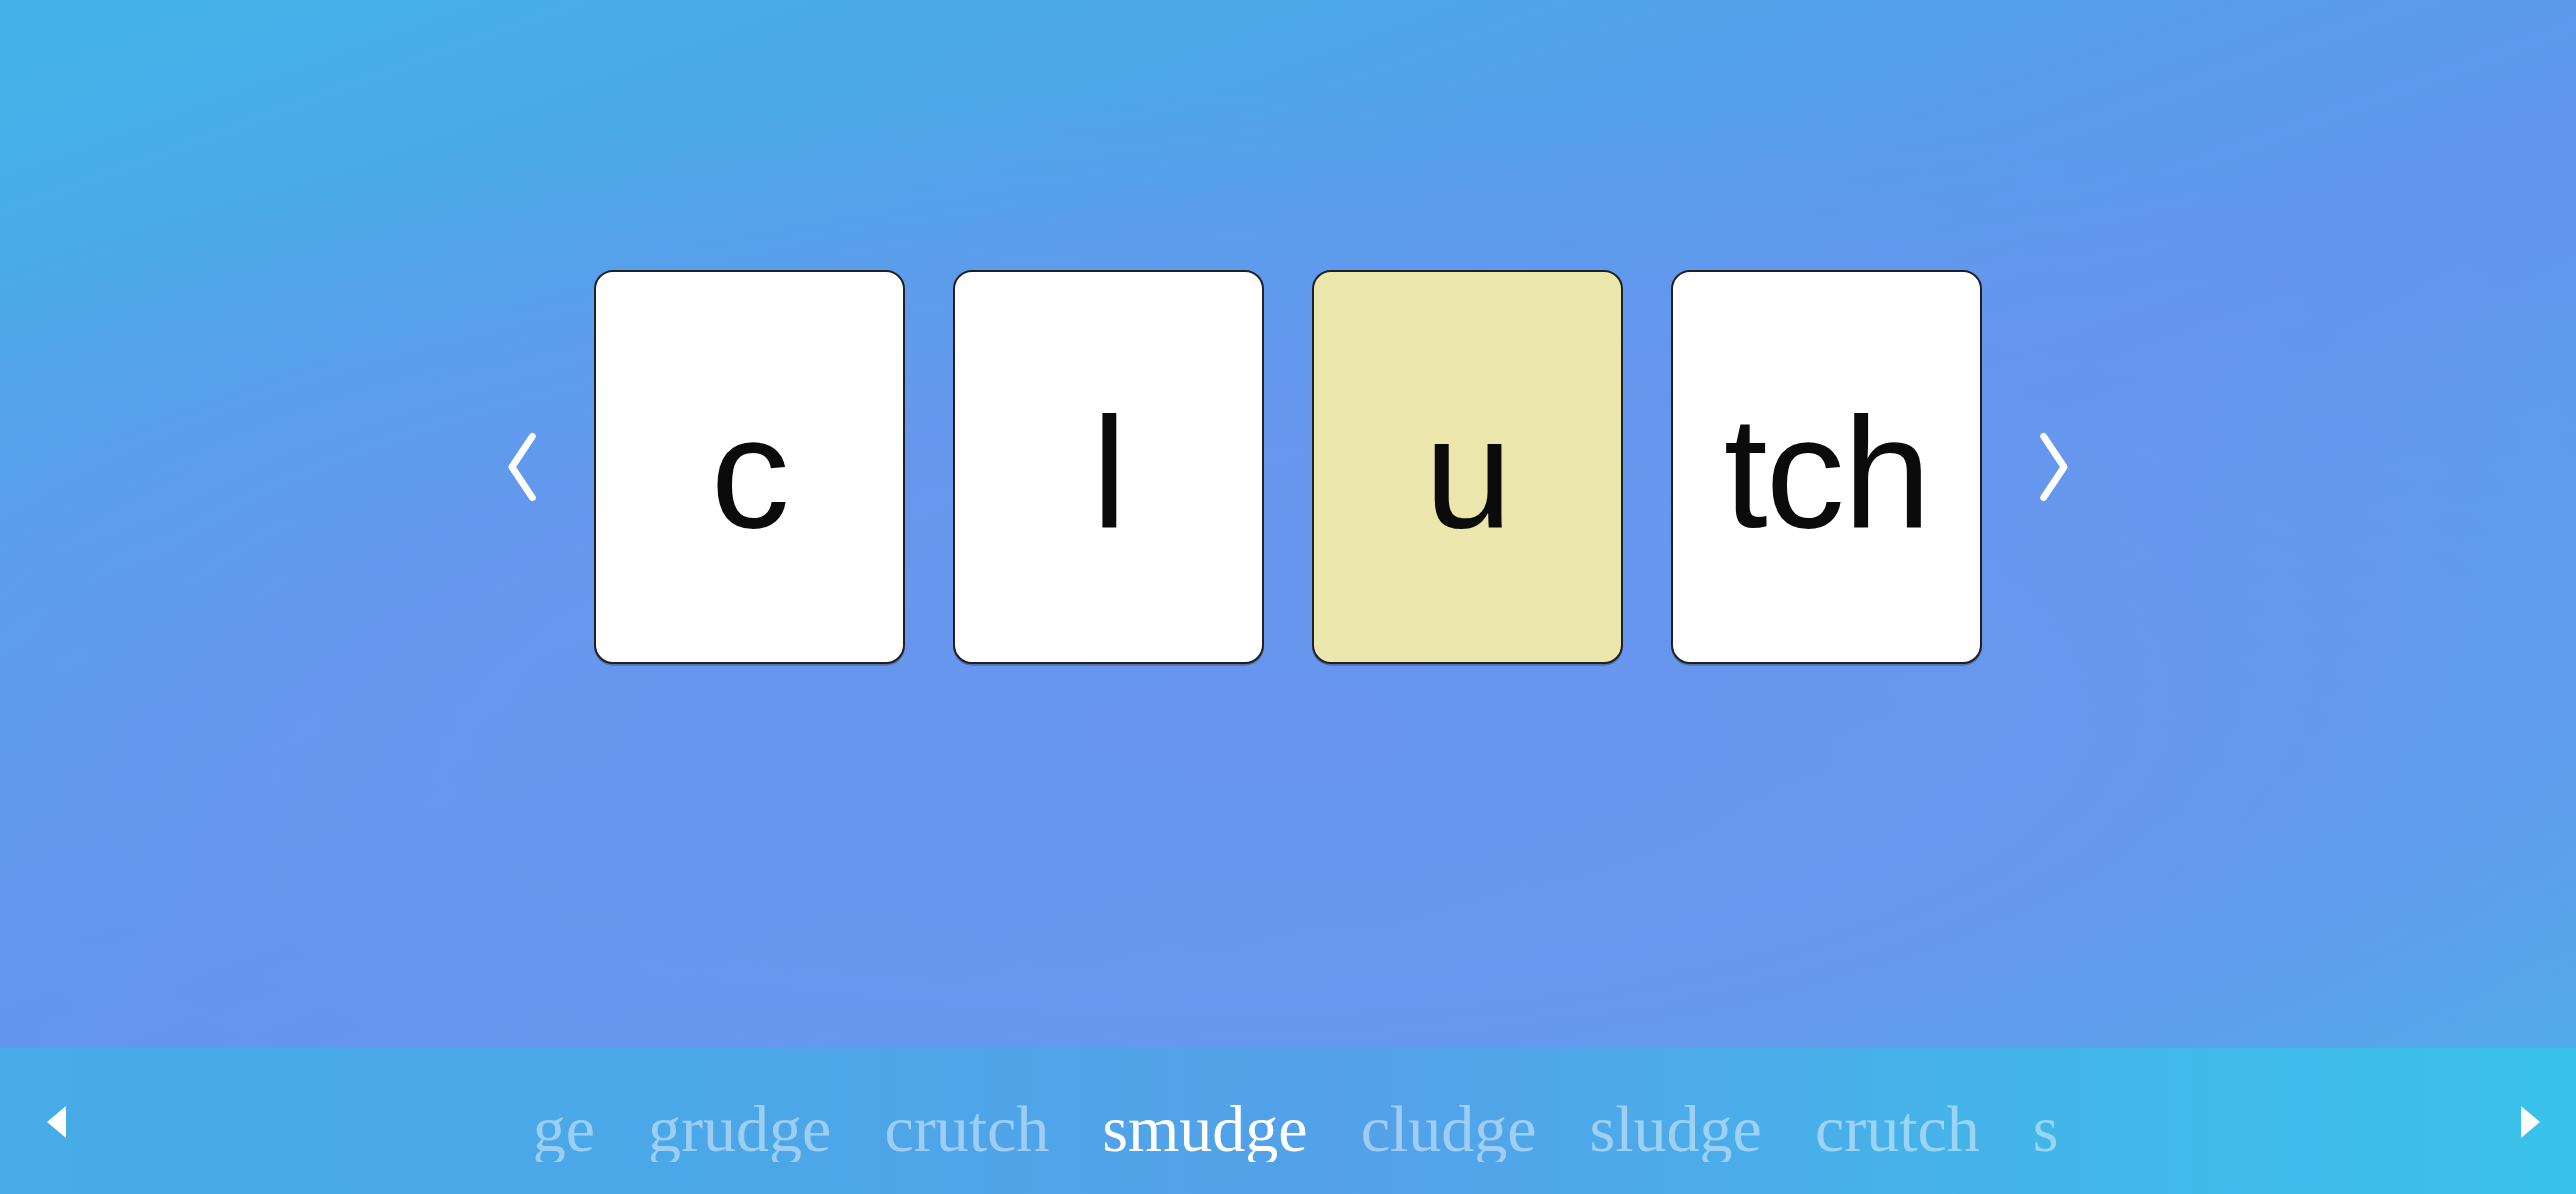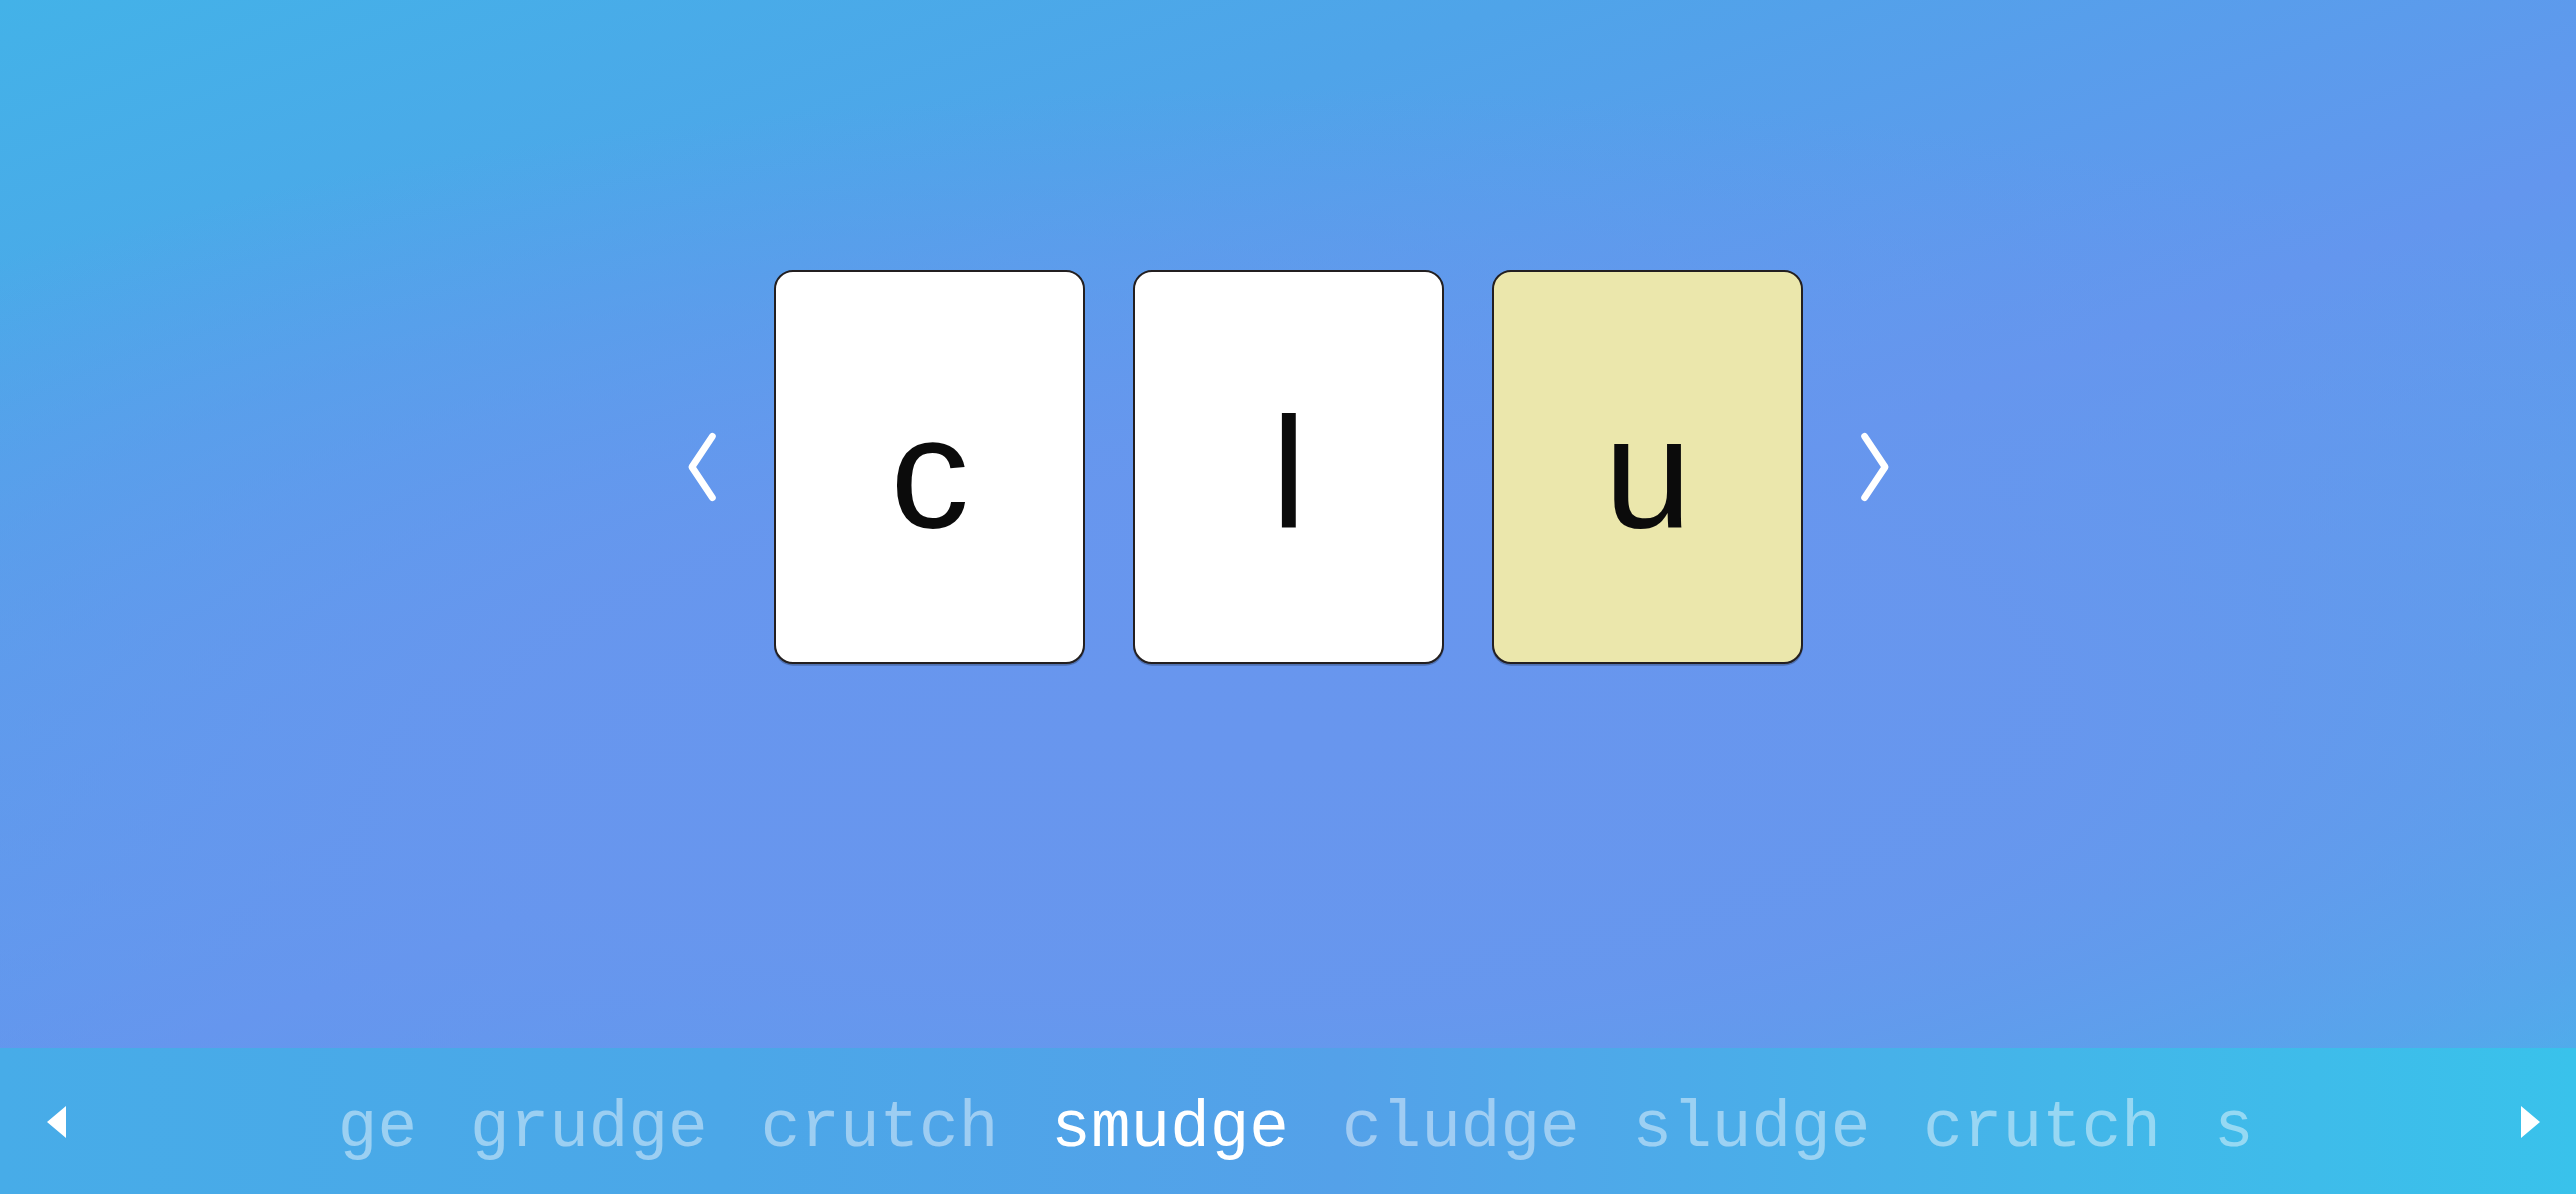--- a/index.html
+++ b/index.html
@@ -117,21 +117,21 @@
     display: flex;
     align-items: center;
     justify-content: center;
     gap: 53px;
     white-space: nowrap;
     overflow: hidden;
     margin-top: 15.3px;
   }
 
   .word {
-    font-family: Liberation Mono, monospace;
+    font-family: Liberation Serif, serif;
     font-size: 66px;
     line-height: 1;
     font-weight: 400;
     color: rgba(255,255,255,0.45);
     user-select: none;
     cursor: pointer;
     flex: 0 0 auto;
     text-align: center;
   }
   .word.active {
@@ -160,20 +160,23 @@
 
     <div class="tile-group">
         <div class="tile">
           <span class="tile-text">c</span>
         </div>
         <div class="tile">
           <span class="tile-text">l</span>
         </div>
         <div class="tile highlight">
           <span class="tile-text">u</span>
+        </div>
+        <div class="tile">
+          <span class="tile-text">tch</span>
         </div>
       </div>
 
     <div class="nav-chevron">
       <svg viewBox="0 0 54 96" aria-hidden="true">
         <polyline points="16,12 40,48 16,84" fill="none" stroke="#FFFFFF" stroke-width="8" stroke-linecap="round" stroke-linejoin="round"></polyline>
       </svg>
     </div>
 
   </div>

